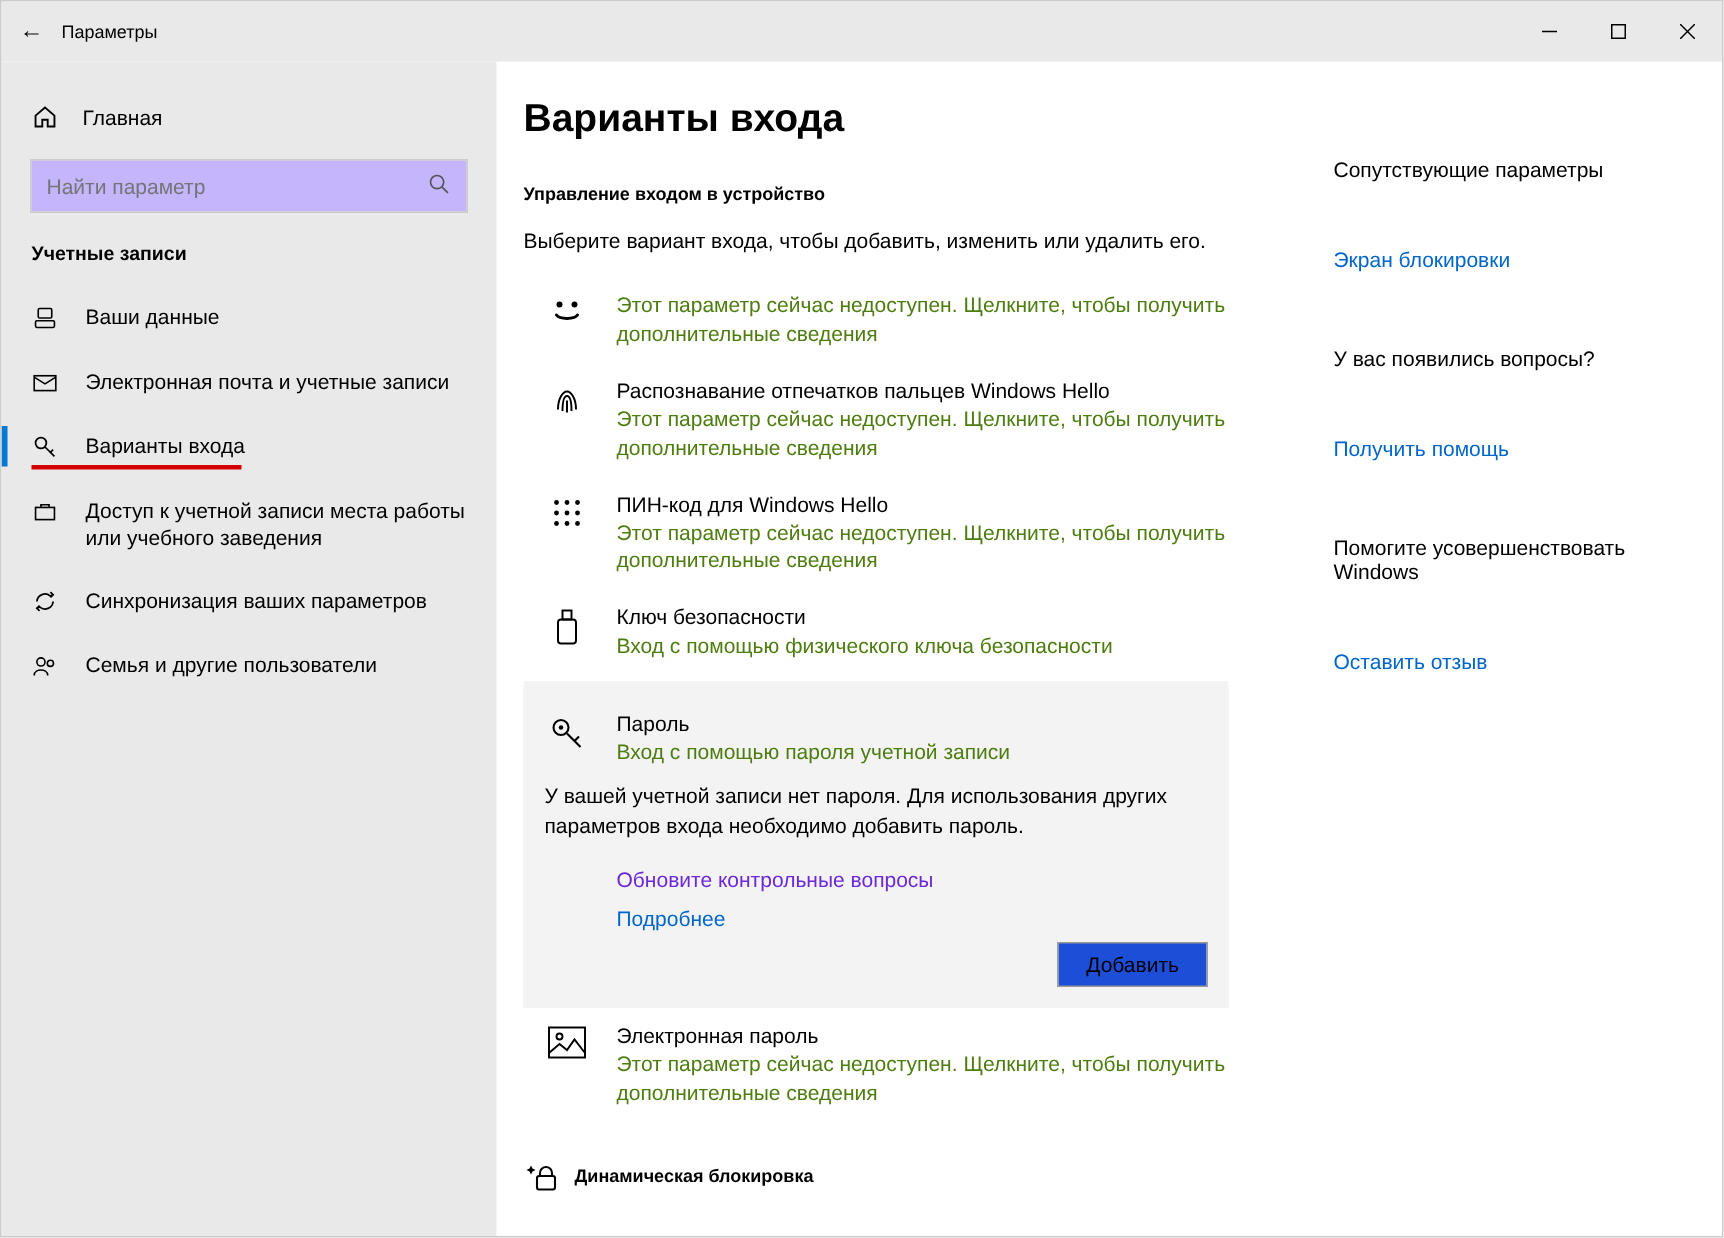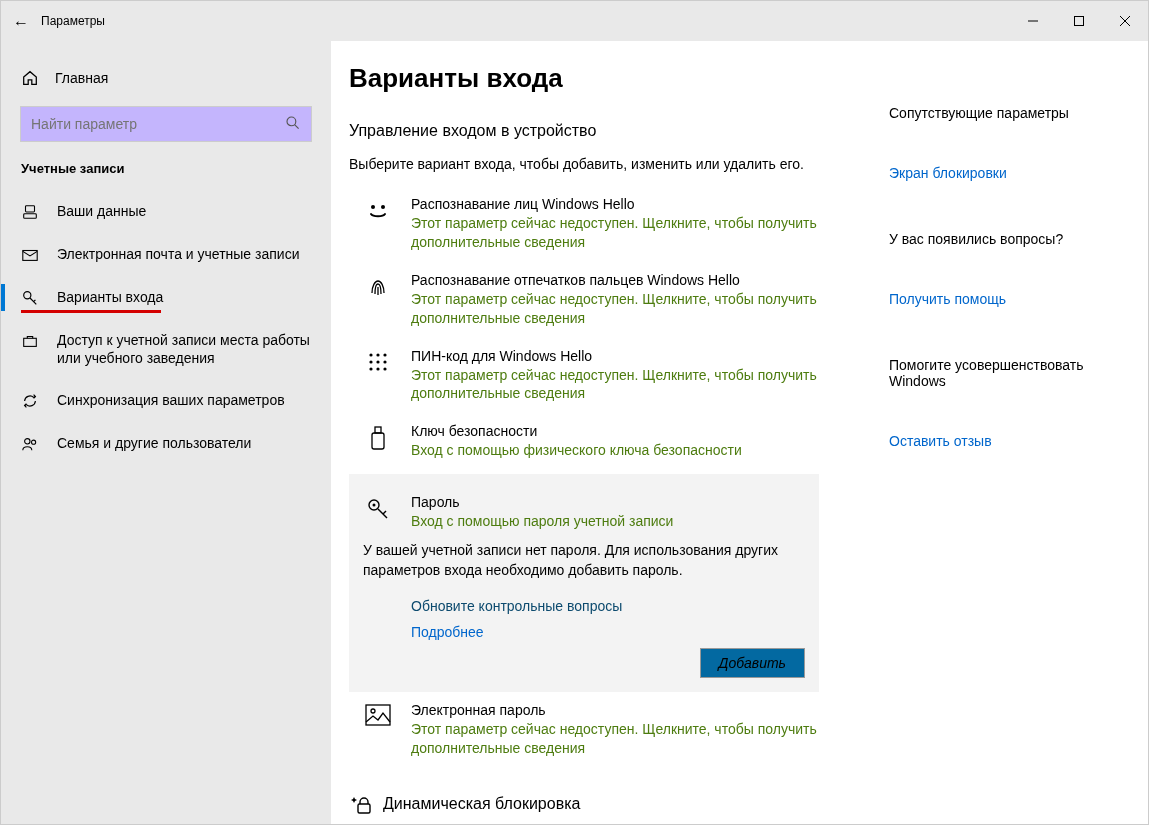--- a/index.html
+++ b/index.html
@@ -20,33 +20,33 @@
   .section-title { font-size:13px; font-weight:600; padding:0 20px 14px 20px; }
   .nav-item { display:flex; align-items:flex-start; padding:12px 8px 12px 20px; font-size:14px; position:relative; line-height:1.3; }
   .nav-item .icon { width:20px; margin-right:16px; flex-shrink:0; margin-top:1px; }
   .nav-item.selected::before { content:""; position:absolute; left:0; top:8px; bottom:8px; width:4px; background:#0078d4; }
   .nav-item .underline { position:absolute; left:20px; right:170px; bottom:6px; height:3px; background:#d40000; }
   .nav-item.selected .label-wrap { position:relative; }
   .main { flex:1; padding:22px 0 0 18px; display:flex; overflow:auto; }
   .content { width:470px; }
   .rside { margin-left:70px; width:230px; padding-top:42px; }
   h1 { font-size:26px; font-weight:600; margin-bottom:28px; }
-  h2 { font-size:16px; font-weight:400; margin-bottom:16px; }
+  h2 { font-size:12px; font-weight:700; margin-bottom:16px; }
   .lead { font-size:14px; margin-bottom:14px; }
   .opt { display:flex; padding:10px 0 10px 14px; }
   .opt .oicon { width:30px; flex-shrink:0; margin-right:18px; padding-top:2px; display:flex; justify-content:center; }
   .opt .otitle { font-size:14px; }
   .opt .odesc { font-size:14px; color:#4d7c0f; margin-top:2px; line-height:1.35; }
   .panel { background:#f3f3f3; margin-top:4px; padding:10px 14px 14px 14px; }
   .panel .opt { padding-left:0; }
   .panel .extra { font-size:14px; line-height:1.4; }
-  .panel .muted { color:#0c4a6e; margin-top:18px; font-size:14px; margin-left:48px;}
+  .panel .muted { color:#6d28d9; margin-top:18px; font-size:14px; margin-left:48px;}
   .panel .link { color:#0066cc; margin-top:10px; cursor:pointer; font-size:14px; margin-left:48px; }
   .panel .btnrow { text-align:right; margin-top:8px; }
-  .panel button { background:#0369a1; border:1px solid #999; padding:6px 18px; font-size:14px;font-style:italic; }
+  .panel button { background:#1d4ed8; border:1px solid #999; padding:6px 18px; font-size:14px; }
   .rside .block { margin-bottom:50px; }
   .rside .bt { font-size:14px; margin-bottom:10px; }
   .rside .blink { color:#0066cc; font-size:14px; cursor:pointer;margin-top:44px; }
   .dyn-row { display:flex; align-items:center; margin-top:24px; }
   .dyn-row h2 { margin:0; }
   svg { display:block; }
 </style>
 </head>
 <body>
 
@@ -167,21 +167,20 @@
 
       <div class="opt">
         <div class="oicon">
           <svg width="26" height="26" viewBox="0 0 26 26">
               <circle cx="8" cy="9" r="2" fill="#000"></circle>
               <circle cx="18" cy="9" r="2" fill="#000"></circle>
               <path d="M6 16c2 3 12 3 14 0" fill="none" stroke="#000" stroke-width="2" stroke-linecap="round"></path>
             </svg>
         </div>
         <div>
-          <div class="otitle">Распознавание лиц Windows Hello</div>
           <div class="odesc">Этот параметр сейчас недоступен. Щелкните, чтобы получить дополнительные сведения</div>
         </div>
       </div>
 
       <div class="opt">
         <div class="oicon">
           <svg width="26" height="26" viewBox="0 0 26 26">
               <path d="M7 19c0-7 3-12 6-12s6 5 6 12M10 20c0-6 1-10 3-10s3 4 3 10M13 21c0-5 0-8 0-8" fill="none" stroke="#000" stroke-width="1.3"></path>
             </svg>
         </div>

